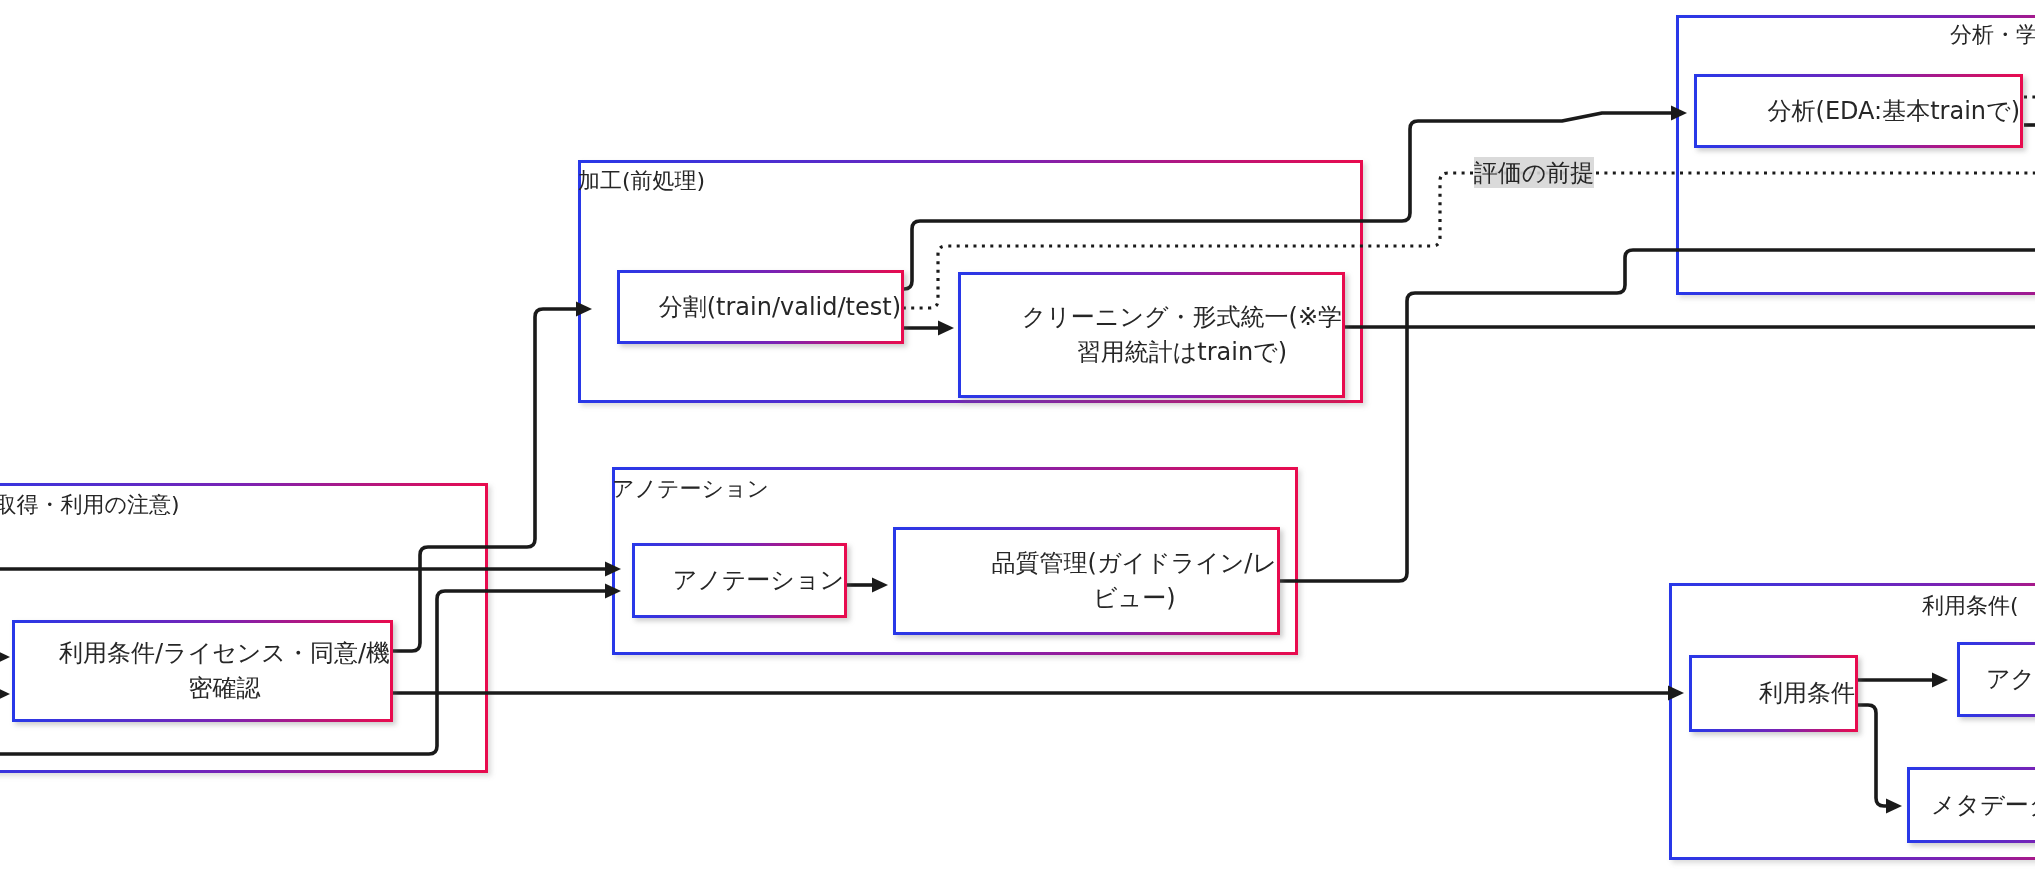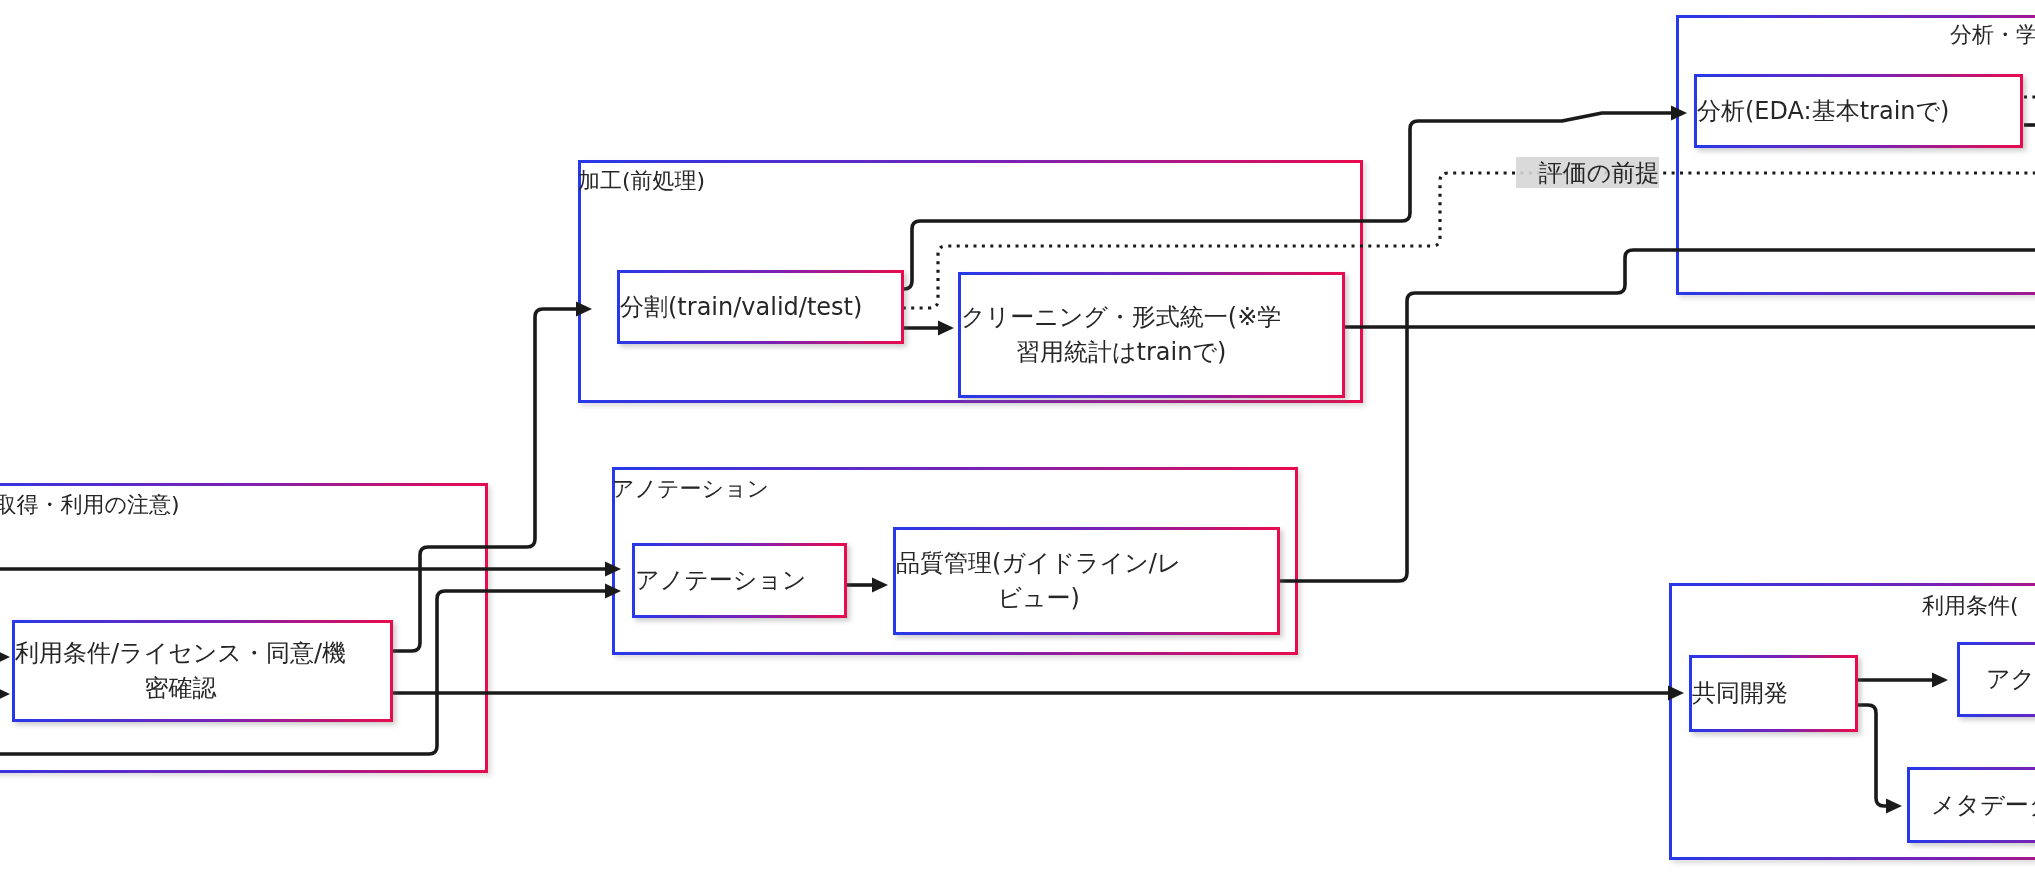--- a/index.html
+++ b/index.html
@@ -22,21 +22,21 @@
   }
   .ctitle.centered{text-align:left;}
   #edges{position:absolute;left:0;top:0;z-index:2;pointer-events:none;}
   .edge{stroke:var(--edge-color);stroke-width:3.6;fill:none;stroke-linejoin:round;}
   .edge.dotted{stroke-dasharray:3 5.4;stroke-width:3.2;}
   .ah{fill:var(--edge-color);stroke:none;}
   .node{
     position:absolute;background:#ffffff;border:3px solid;
     border-image:linear-gradient(90deg,var(--blue) 0%,#7a22b4 55%,var(--red) 100%) 1;
     box-shadow:3px 3px 5px rgba(110,110,110,0.35);box-sizing:border-box;z-index:3;
-    display:flex;align-items:center;justify-content:flex-start;
+    display:flex;align-items:center;justify-content:flex-end;
   }
   .node-label{
     font-size:24px;line-height:35px;text-align:center;white-space:pre-line;color:var(--text);
   }
   .node-label.nowrap{white-space:nowrap;}
   .node.clipped{justify-content:flex-start;}
   .edge-label{
     position:absolute;z-index:4;background:var(--label-bg);
     display:flex;align-items:center;justify-content:center;
     font-size:24px;color:var(--text);white-space:nowrap;
@@ -121,26 +121,26 @@
   <div class="node" style="left:893px;top:527px;width:387px;height:108px;">
     <div class="node-label">品質管理(ガイドライン/レ
 ビュー)</div>
   </div>
 
   <div class="node" style="left:1694px;top:74px;width:329px;height:74px;">
     <div class="node-label nowrap">分析(EDA:基本trainで)</div>
   </div>
 
   <div class="node" style="left:1689px;top:655px;width:169px;height:77px;">
-    <div class="node-label nowrap">共同開発</div>
+    <div class="node-label nowrap">利用条件</div>
   </div>
 
   <div class="node clipped" style="left:1957px;top:642px;width:195px;height:75px;padding-left:26px;">
     <div class="node-label nowrap">アクセス</div>
   </div>
 
   <div class="node clipped" style="left:1907px;top:767px;width:245px;height:76px;padding-left:21px;">
     <div class="node-label nowrap">メタデータ</div>
   </div>
 
-  <div class="edge-label" style="left:1516px;top:157px;width:120px;height:31px;padding-left:23px;">評価の前提</div>
+  <div class="edge-label" style="left:1474px;top:157px;width:120px;height:31px;">評価の前提</div>
 
 </div>
 
 </body></html>

